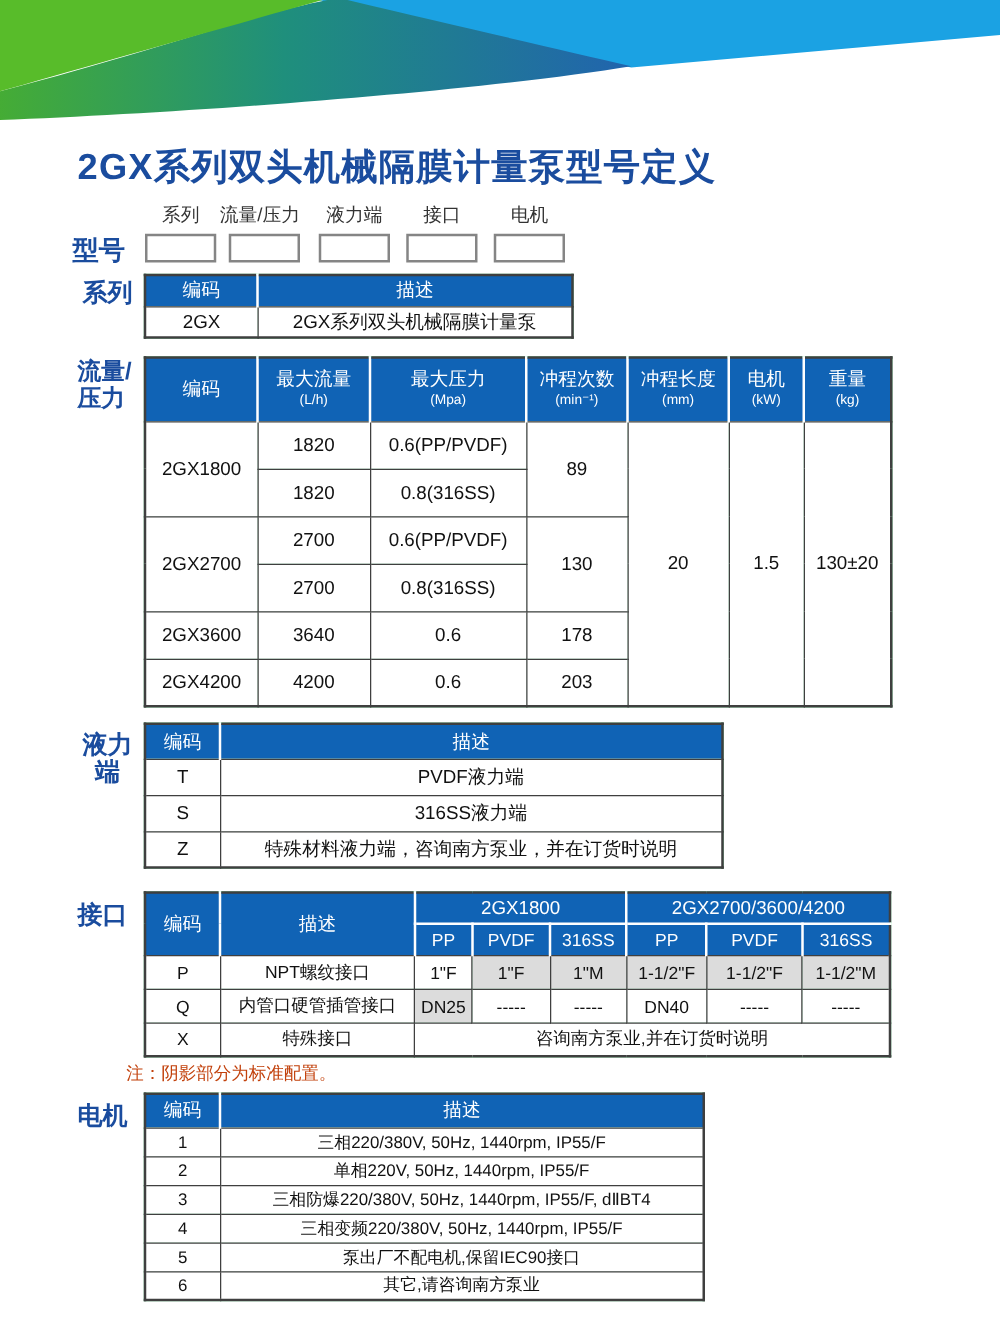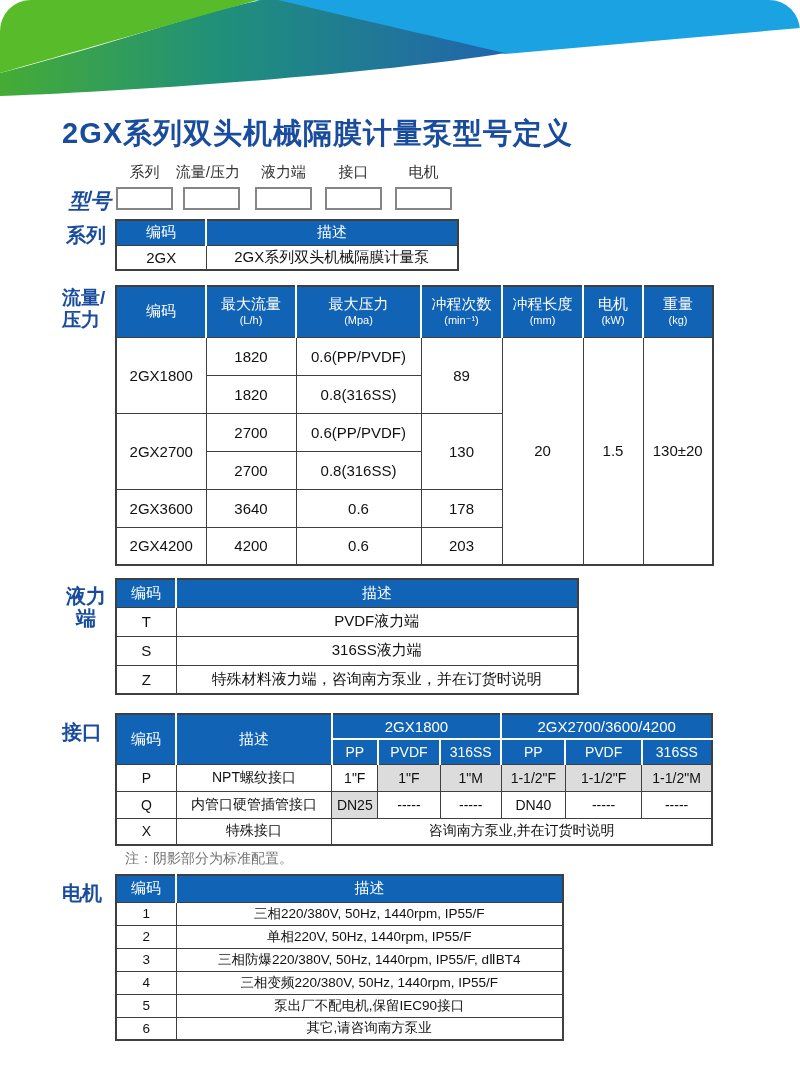--- a/index.html
+++ b/index.html
@@ -1,21 +1,20 @@
 <!DOCTYPE html>
 <html><head>
 <meta charset="utf-8">
 <style>
   * { margin:0; padding:0; box-sizing:border-box; }
   body { background:#fff; }
   .page {
     width:800px; height:1070px; position:relative; overflow:hidden;
     background:#fff; font-family:"Liberation Sans","DejaVu Sans",sans-serif;
     color:#111;
-    border-radius:31px;
   }
   
   .header-art { position:absolute; top:0; left:0; }
   
   .page-title {
     position:absolute; left:62px; top:114px;
     font-size:29px; font-weight:bold; color:#1A4C9E; letter-spacing:1px;
     white-space:nowrap;
   }
   
@@ -66,21 +65,21 @@
   .t-int thead tr { height:25px; }
   .t-int tbody tr { height:27px; }
   .t-int td { font-size:14px; }
   .t-int thead tr:last-child th { font-size:14px;margin-top:29px; }
   
   .t-motor { left:115px; top:874px; width:447px; }
   .t-motor thead tr { height:27px; }
   .t-motor tbody tr { height:23px; }
   .t-motor td { font-size:13.5px; }
   
-  .int-note { position:absolute; left:125px; top:850px; font-size:14px; color:#737373; }
+  .int-note { position:absolute; left:101px; top:850px; font-size:14px; color:#c2410c; }
   
   .footer { position:absolute; left:36px; right:22px; top:1046px; display:flex; align-items:center; gap:9px; }
   .page-num { font-size:16px; color:#b5b5b5; letter-spacing:2px; }
   .dotline { flex:1; height:2px; background:repeating-linear-gradient(90deg,#cbcbcb 0 2px,transparent 2px 6px); }
   .brand { font-size:12px; color:#9FA8A1; white-space:nowrap; }
 </style>
 </head>
 <body>
 
 <div class="page">
@@ -93,21 +92,21 @@
         <stop offset="1" stop-color="#2164AE"></stop>
       </linearGradient>
     </defs>
     <polygon points="255,0 800,0 800,28 505,54" fill="#1BA2E3"></polygon>
     <path d="M0,73 C120,42 200,12 262,0 L278,0 C370,22 450,40 505,53 C390,72 160,90 0,96 Z" fill="url(#sw)"></path>
     <path d="M0,0 L258,0 C165,26 60,56 0,73 Z" fill="#58BC2A"></path>
   </svg>
 
   <div class="page-title">2GX系列双头机械隔膜计量泵型号定义</div>
 
-  <div class="side-label" style="left:69px; top:190px; font-size:21px;font-style:italic;">型号</div>
+  <div class="side-label" style="left:58px; top:190px; font-size:21px;">型号</div>
   <div class="model-slots">
     <div class="slot-group" style="left:1px;">
       <div class="slot-label">系列</div>
       <div class="slot-box"></div>
     </div>
     <div class="slot-group" style="left:68px;align-items:flex-end;">
       <div class="slot-label">流量/压力</div>
       <div class="slot-box"></div>
     </div>
     <div class="slot-group" style="left:140px;">

